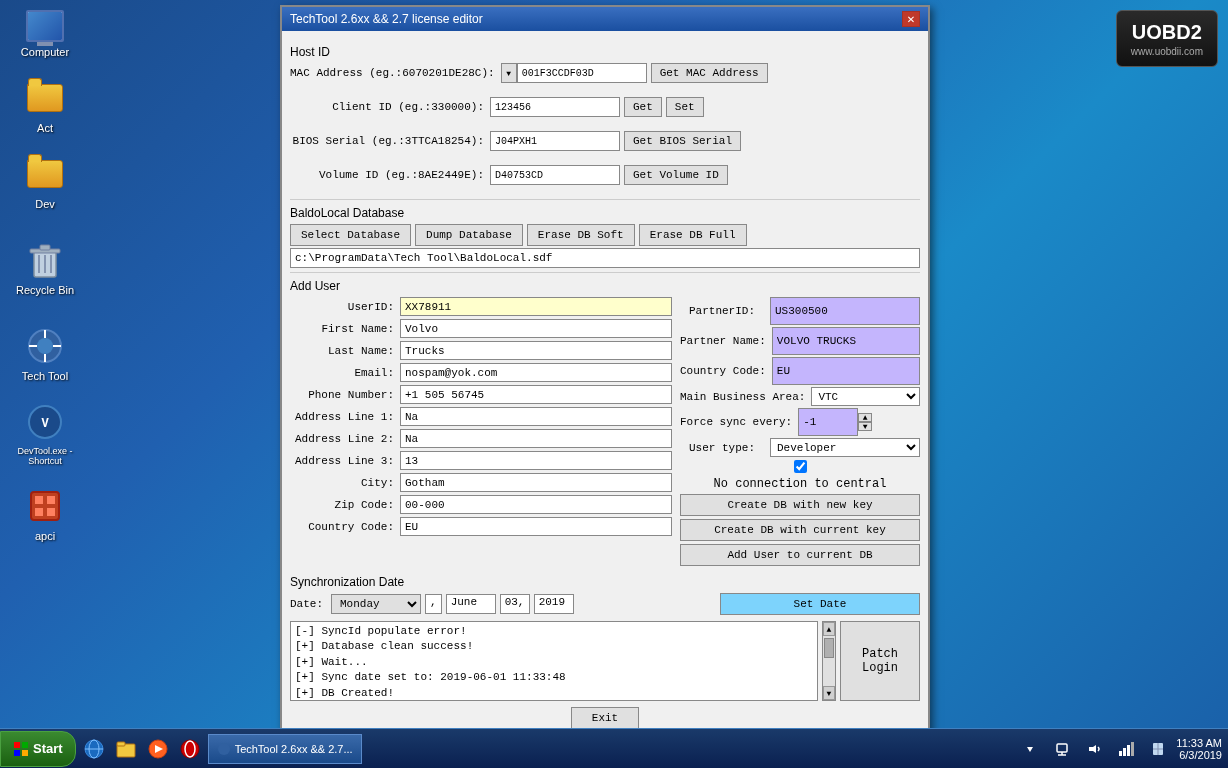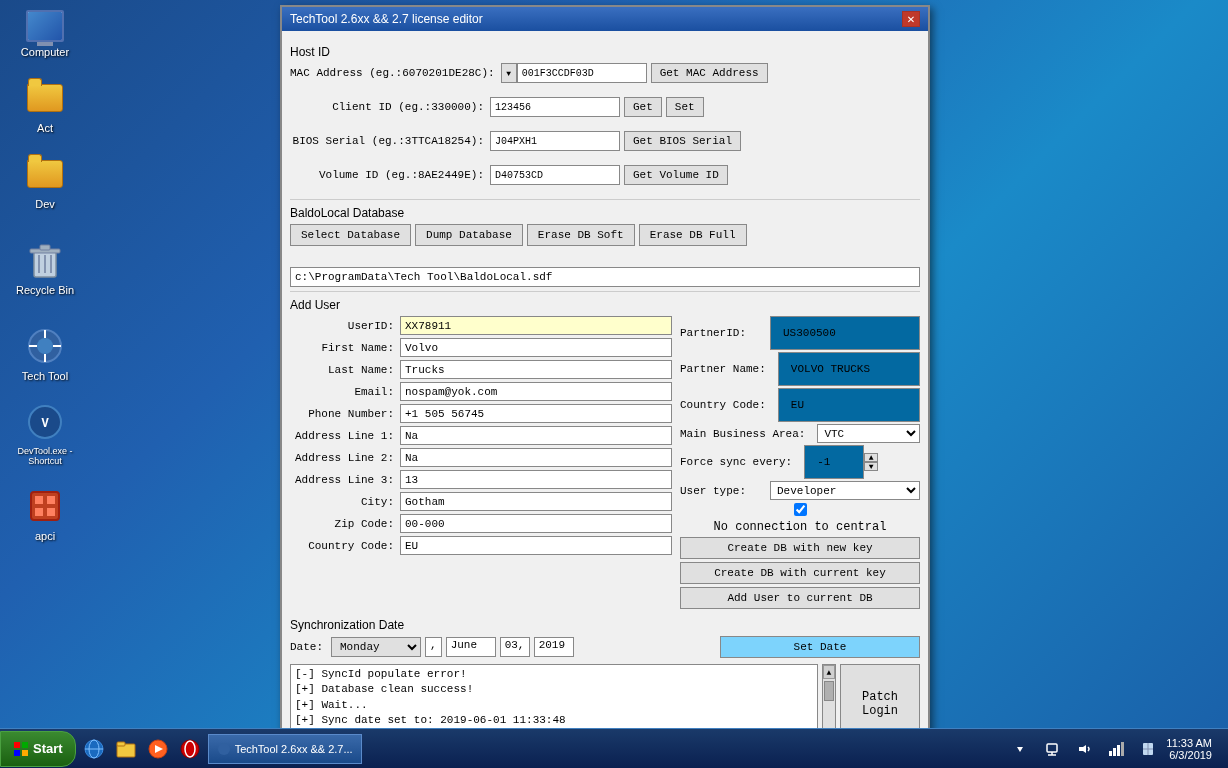--- a/index.html
+++ b/index.html
@@ -182,21 +182,21 @@
       margin-left: 0;
       cursor: pointer;
       display: flex;
       align-items: center;
       justify-content: center;
       font-size: 8px;
     }
     .db-buttons {
       display: flex;
       gap: 4px;
-      margin-bottom: 21px;
+      margin-bottom: 2px;
     }
     .db-btn {
       background: #e0e0e0;
       border: 1px solid #888;
       font-family: 'Courier New', monospace;
       font-size: 11px;
       padding: 2px 10px;
       height: 22px;
       cursor: pointer;
     }
@@ -245,31 +245,31 @@
       background: #ffffcc;
     }
     .right-field-row {
       display: flex;
       align-items: center;
       margin-bottom: 2px;
     }
     .right-label {
       font-family: 'Courier New', monospace;
       font-size: 11px;
-      text-align: left;
-      padding-right: 12px;
+      text-align: center;
+      padding-right: 6px;
       white-space: nowrap;
     }
     .right-input {
       border: 1px solid #888;
-      background: #0369a1;
-      height: 34px;
-      font-family: 'Courier New', monospace;
-      font-size: 11px;
-      padding: 1px 12px;
+      background: #c4b5fd;
+      height: 28px;
+      font-family: 'Courier New', monospace;
+      font-size: 11px;
+      padding: 1px 4px;
       flex: 1;
       min-width: 0;
     }
     .right-select {
       border: 1px solid #888;
       background: white;
       height: 19px;
       font-family: 'Courier New', monospace;
       font-size: 11px;
       padding: 0 2px;
@@ -482,21 +482,21 @@
       display: flex;
       align-items: center;
       justify-content: center;
       cursor: pointer;
     }
     .system-tray {
       margin-left: auto;
       display: flex;
       align-items: center;
       gap: 4px;
-      padding-right: 16px;
+      padding-right: 6px;
     }
     .clock {
       color: white;
       font-family: Arial, sans-serif;
       font-size: 11px;
       text-align: right;
     }
 
     
     .divider {
@@ -593,20 +593,24 @@
           <rect x="8" y="8" width="8" height="8" fill="#ff8060"></rect>
           <rect x="20" y="8" width="8" height="8" fill="#ff8060"></rect>
           <rect x="8" y="20" width="8" height="8" fill="#ff8060"></rect>
           <rect x="20" y="20" width="8" height="8" fill="#ff8060"></rect>
         </svg>
       </div>
       <span class="icon-label">apci</span>
     </div>
   </div>
 
+  <div class="uobd2-badge">
+    <div>UOBD2</div>
+    <div class="uobd2-sub">www.uobdii.com</div>
+  </div>
 
   <div class="dialog-window">
 
     <div class="dialog-titlebar">
       <span>TechTool 2.6xx &amp;&amp; 2.7 license editor</span>
       <button class="close-btn">✕</button>
     </div>
 
     <div class="dialog-body">
       

